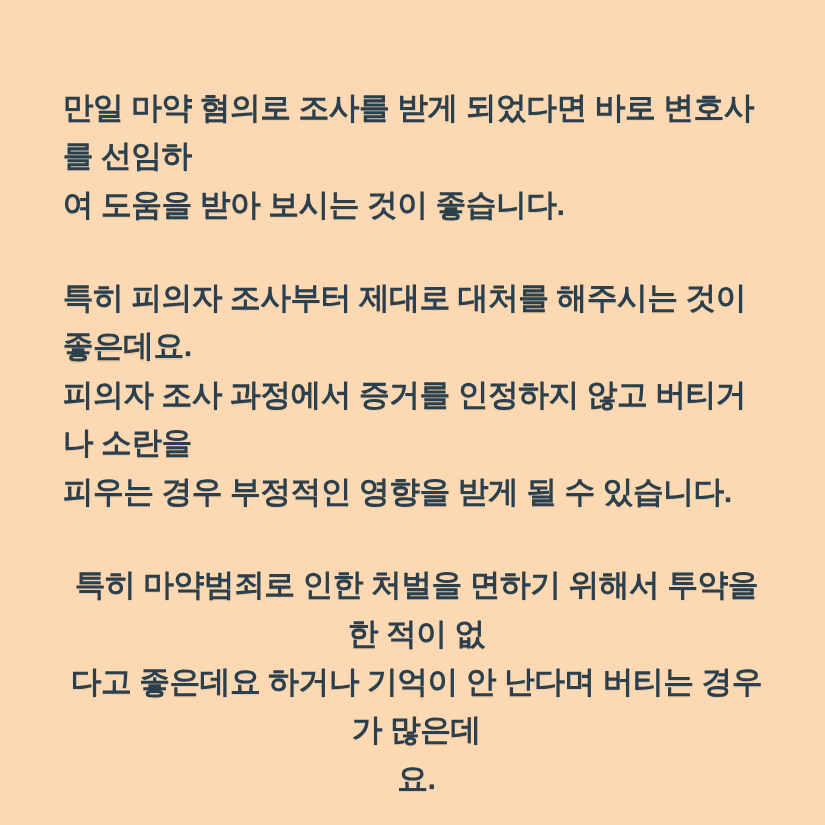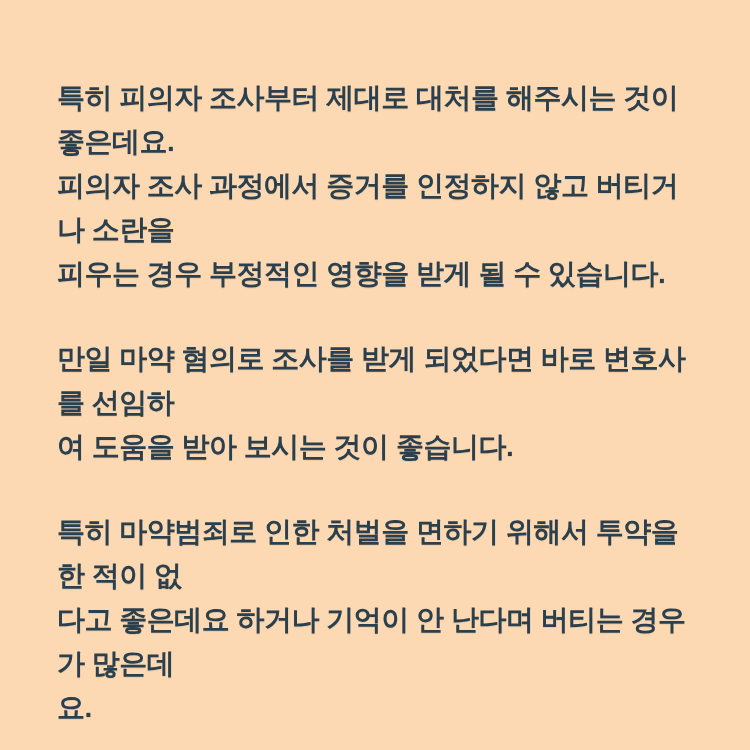--- a/index.html
+++ b/index.html
@@ -18,45 +18,46 @@
     width: 750px;
     height: 750px;
     padding: 76px 50px 0 57px;
     background: #FCD9B2;
   }
   .paragraph {
     margin: 0 0 41px 0;
   }
   .paragraph:last-child {
     margin-bottom: 0;
+    text-align: center;
   }
   .text-line {
     font-size: 28px;
     line-height: 44px;
     font-weight: 700;
     color: #2A404E;
     letter-spacing: -0.5px;
     word-break: break-all;
     text-shadow: 0 1px 0 rgba(120, 90, 60, 0.12);
   }
 </style>
 </head>
 <body>
 
 <div class="card">
 
   <div class="paragraph">
+    <div class="text-line">만일 마약 혐의로 조사를 받게 되었다면 바로 변호사를 선임하</div>
+    <div class="text-line">여 도움을 받아 보시는 것이 좋습니다.</div>
+  </div>
+
+  <div class="paragraph">
     <div class="text-line">특히 피의자 조사부터 제대로 대처를 해주시는 것이 좋은데요.</div>
     <div class="text-line">피의자 조사 과정에서 증거를 인정하지 않고 버티거나 소란을</div>
     <div class="text-line">피우는 경우 부정적인 영향을 받게 될 수 있습니다.</div>
-  </div>
-
-  <div class="paragraph">
-    <div class="text-line">만일 마약 혐의로 조사를 받게 되었다면 바로 변호사를 선임하</div>
-    <div class="text-line">여 도움을 받아 보시는 것이 좋습니다.</div>
   </div>
 
   <div class="paragraph">
     <div class="text-line">특히 마약범죄로 인한 처벌을 면하기 위해서 투약을 한 적이 없</div>
     <div class="text-line">다고 좋은데요 하거나 기억이 안 난다며 버티는 경우가 많은데</div>
     <div class="text-line">요.</div>
   </div>
 
 </div>
 

